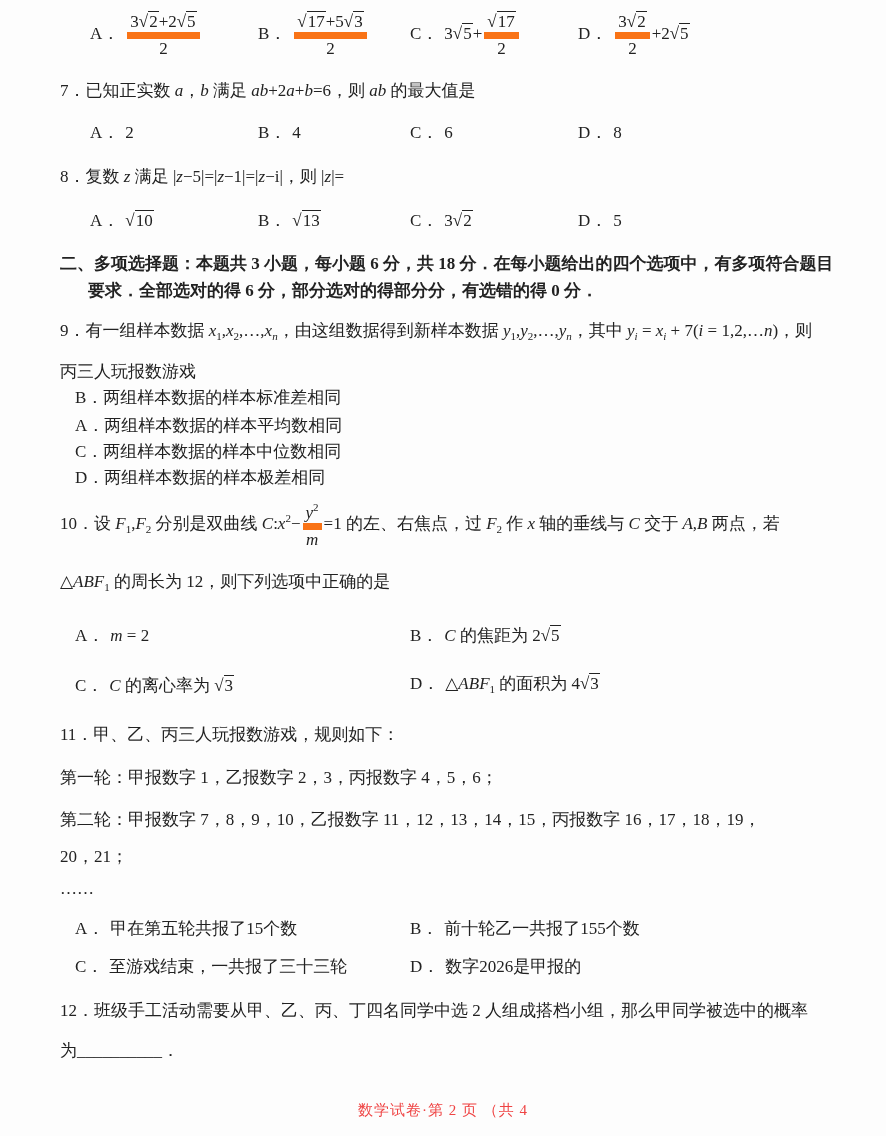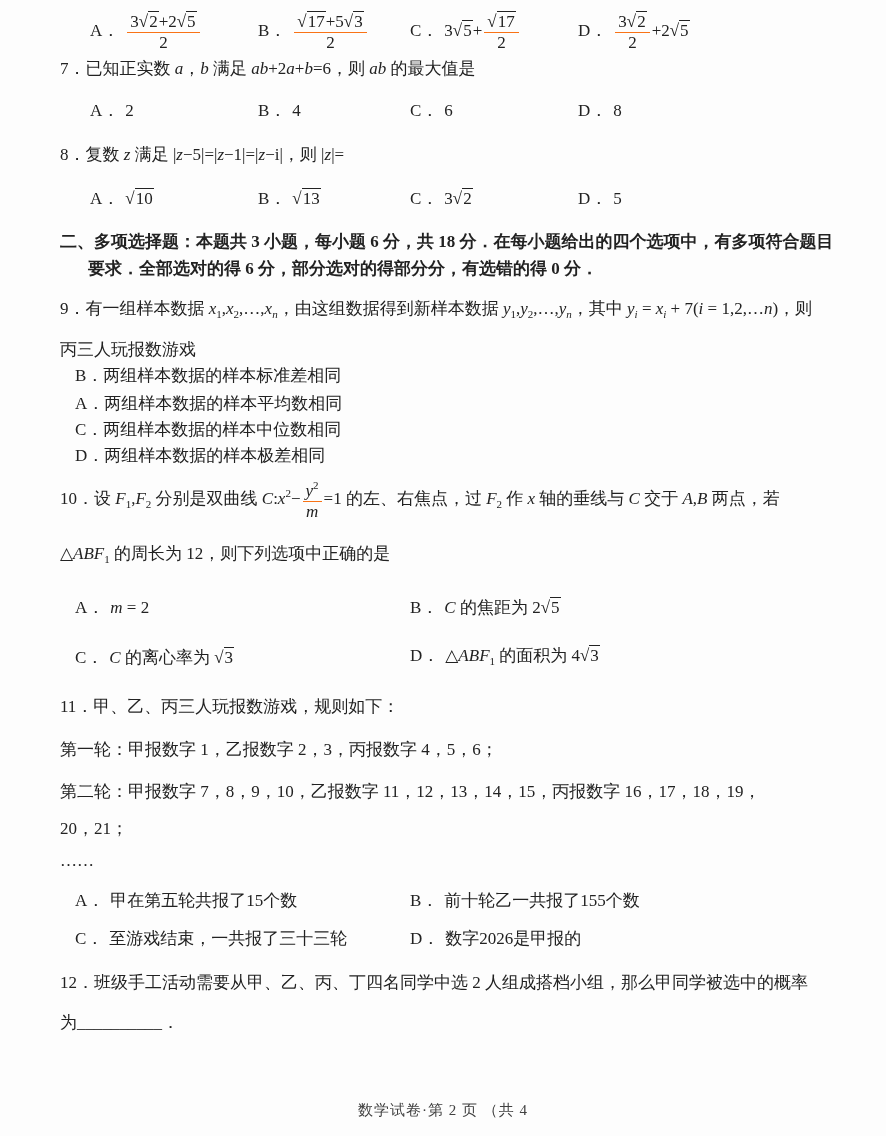--- a/index.html
+++ b/index.html
@@ -11,56 +11,56 @@
     font-size: 17px;
     padding: 10px 50px 0 60px;
     overflow: hidden;
   }
   .line { line-height: 26px; }
   .tall { line-height: 30px; }
   i { font-style: italic; }
   sub, sup { font-size: 11px; }
   
   .fr { display: inline-block; vertical-align: middle; text-align: center; line-height: 1.15; padding: 0 2px; }
-  .fr .n { display: block; border-bottom: 1px solid #f97316; padding: 0 3px; }
+  .fr .n { display: block; border-bottom: 7px solid #f97316; padding: 0 3px; }
   .fr .d { display: block; }
   
   .sq { white-space: nowrap; }
   .sq .ov { border-top: 1px solid #222; padding: 0 1px; }
   
   .optrow { display: flex; align-items: center; }
   .row4 { padding-left: 30px; }
   .row4 .opt:nth-child(1) { width: 168px; }
   .row4 .opt:nth-child(2) { width: 152px; }
   .row4 .opt:nth-child(3) { width: 168px; }
   .row4 .opt:nth-child(4) { width: auto; }
   .row2 { padding-left: 15px; }
   .row2 .opt:first-child { width: 335px; }
   .olab { margin-right: 6px; }
   .bold { font-weight: 700; }
   .ind { padding-left: 15px; }
   .ind2 { padding-left: 28px; }
   .footer {
     position: absolute; left: 0; right: 0; bottom: 16px;
-    text-align: center; font-size: 15px; letter-spacing: 1px; color: #404040;
+    text-align: center; font-size: 15px; letter-spacing: 1px; color: #ef4444;
   }
 </style>
 </head>
 <body>
 
 <div class="page">
 
   <div class="line optrow row4" style="margin-top:2px">
     <span class="opt"><span class="olab">A．</span><span class="oval"><span class="fr"><span class="n">3<span class="sq">√<span class="ov">2</span></span>+2<span class="sq">√<span class="ov">5</span></span></span><span class="d">2</span></span></span></span>
     <span class="opt"><span class="olab">B．</span><span class="oval"><span class="fr"><span class="n"><span class="sq">√<span class="ov">17</span></span>+5<span class="sq">√<span class="ov">3</span></span></span><span class="d">2</span></span></span></span>
     <span class="opt"><span class="olab">C．</span><span class="oval">3<span class="sq">√<span class="ov">5</span></span>+<span class="fr"><span class="n"><span class="sq">√<span class="ov">17</span></span></span><span class="d">2</span></span></span></span>
     <span class="opt"><span class="olab">D．</span><span class="oval"><span class="fr"><span class="n">3<span class="sq">√<span class="ov">2</span></span></span><span class="d">2</span></span>+2<span class="sq">√<span class="ov">5</span></span></span></span>
   </div>
 
-  <div class="line" style="margin-top:4px">7．已知正实数 <i>a</i>，<i>b</i> 满足 <i>ab</i>+2<i>a</i>+<i>b</i>=6，则 <i>ab</i> 的最大值是</div>
+  <div class="line" style="margin-top:20px">7．已知正实数 <i>a</i>，<i>b</i> 满足 <i>ab</i>+2<i>a</i>+<i>b</i>=6，则 <i>ab</i> 的最大值是</div>
   <div class="line optrow row4" style="margin-top:16px">
     <span class="opt"><span class="olab">A．</span><span class="oval">2</span></span>
     <span class="opt"><span class="olab">B．</span><span class="oval">4</span></span>
     <span class="opt"><span class="olab">C．</span><span class="oval">6</span></span>
     <span class="opt"><span class="olab">D．</span><span class="oval">8</span></span>
   </div>
 
   <div class="line" style="margin-top:18px">8．复数 <i>z</i> 满足 |<i>z</i>−5|=|<i>z</i>−1|=|<i>z</i>−i|，则 |<i>z</i>|=</div>
   <div class="line optrow row4" style="margin-top:18px">
     <span class="opt"><span class="olab">A．</span><span class="oval"><span class="sq">√<span class="ov">10</span></span></span></span>

